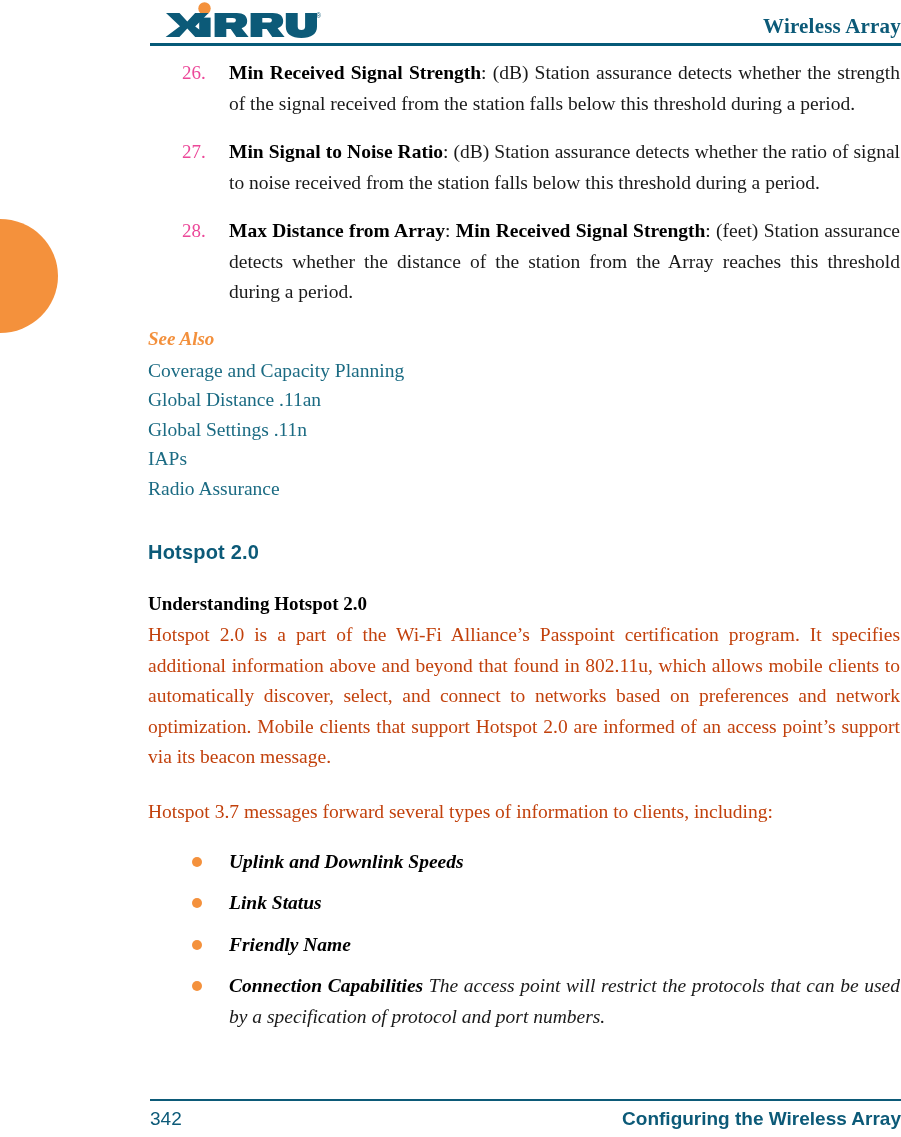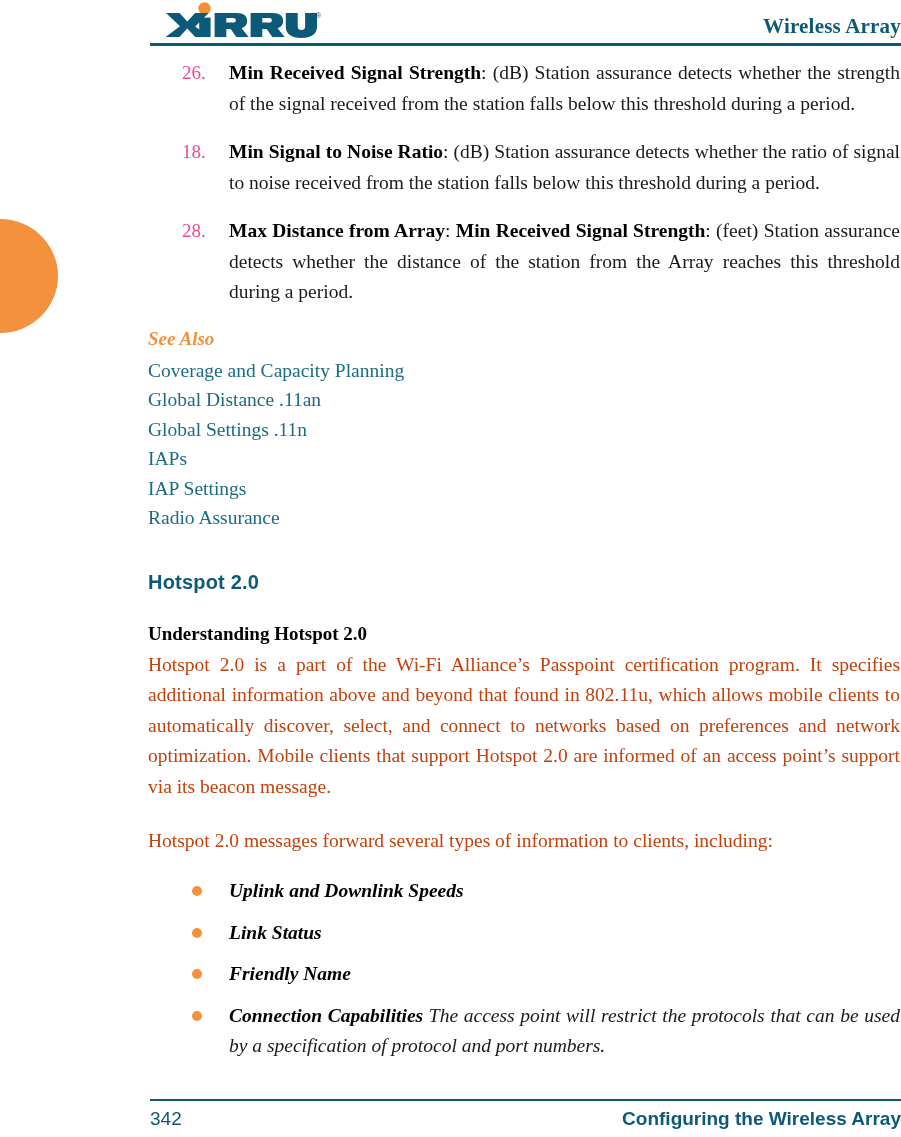--- a/index.html
+++ b/index.html
@@ -241,49 +241,48 @@
   <div class="content">
 
     <ol class="num-list">
 
       <li class="num-item">
         <span class="num">26.</span>
         <b>Min Received Signal Strength</b><span>: (dB) Station assurance detects whether the strength of the signal received from the station falls below this threshold during a period.</span>
       </li>
 
       <li class="num-item">
-        <span class="num">18.</span>
+        <span class="num">27.</span>
         <b>Min Signal to Noise Ratio</b><span>: (dB) Station assurance detects whether the ratio of signal to noise received from the station falls below this threshold during a period.</span>
       </li>
 
       <li class="num-item">
         <span class="num">28.</span>
         <b>Max Distance from Array</b><span>: </span><b>Min Received Signal Strength</b><span>: (feet) Station assurance detects whether the distance of the station from the Array reaches this threshold during a period.</span>
       </li>
 
     </ol>
 
     <div class="see-also-head">See Also</div>
 
     <ul class="see-also-list">
       <li>Coverage and Capacity Planning</li>
       <li>Global Distance .11an</li>
       <li>Global Settings .11n</li>
       <li>IAPs</li>
-      <li>IAP Settings</li>
       <li>Radio Assurance</li>
     </ul>
 
     <div class="section-head">Hotspot 2.0</div>
 
     <div class="sub-head">Understanding Hotspot 2.0</div>
 
     <p class="body-para">Hotspot 2.0 is a part of the Wi-Fi Alliance’s Passpoint certification program. It specifies additional information above and beyond that found in 802.11u, which allows mobile clients to automatically discover, select, and connect to networks based on preferences and network optimization. Mobile clients that support Hotspot 2.0 are informed of an access point’s support via its beacon message.</p>
 
-    <p class="body-para lead nojust">Hotspot 2.0 messages forward several types of information to clients, including:</p>
+    <p class="body-para lead nojust">Hotspot 3.7 messages forward several types of information to clients, including:</p>
 
     <ul class="bullet-list">
       <li class="bullet-item">
         <span class="dot"></span>
         <b>Uplink and Downlink Speeds</b><span></span>
       </li>
       <li class="bullet-item">
         <span class="dot"></span>
         <b>Link Status</b><span></span>
       </li>

